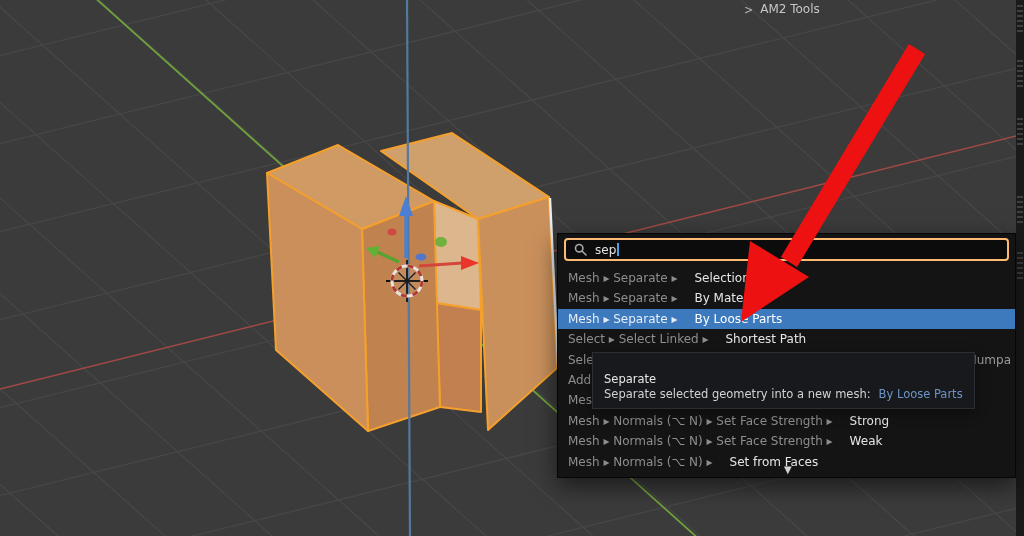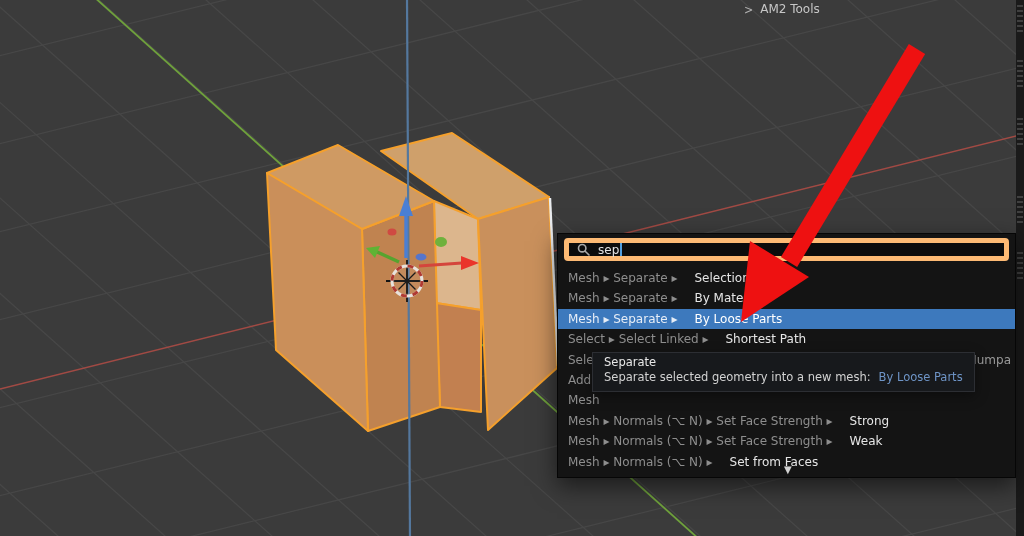--- a/index.html
+++ b/index.html
@@ -27,21 +27,21 @@
     opacity:.55;
   }
   
   #popup{
     position:absolute;left:557px;top:233px;width:459px;height:245px;
     background:#141414;border:1px solid #060606;box-sizing:border-box;
     z-index:10;box-shadow:0 8px 22px rgba(0,0,0,.55);
   }
   #search-field{
     position:absolute;left:6px;top:4px;right:6px;height:23px;
-    background:#0c0c0c;border:5px solid #fdba74;border-radius:4px;
+    background:#0c0c0c;border:2px solid #fdba74;border-radius:4px;
     display:flex;align-items:center;box-sizing:border-box;padding:0 8px;
   }
   #search-field .query{color:#e2e2e2;font-size:12px;margin-left:8px;}
   #search-field .caret{width:2px;height:13px;background:#519fe0;margin-left:1px;}
   #rows{position:absolute;left:0;top:34px;right:0;}
   .row{
     height:20.4px;line-height:20.4px;font-size:12px;
     padding:0 4px 0 10px;display:flex;align-items:center;
     white-space:nowrap;overflow:hidden;cursor:default;gap:11px;
   }
@@ -51,21 +51,21 @@
   .row.hl{background:#3d79bd;}
   .row.hl .path{color:#e6edf7;}
   .row.hl .label{color:#ffffff;}
   #more-indicator{
     position:absolute;left:226px;top:230px;font-size:10px;color:#d2d2d2;z-index:11;
   }
   
   #tooltip{
     position:absolute;left:592px;top:352px;z-index:20;
     background:#17191c;border:1px solid #2c2e33;
-    padding:2px 11px 7px 11px;font-size:11.5px;line-height:14.5px;
+    padding:19px 11px 7px 11px;font-size:11.5px;line-height:14.5px;
     box-shadow:0 4px 12px rgba(0,0,0,.4);white-space:nowrap;
   }
   #tooltip .t-title{color:#e8e8e8;}
   #tooltip .t-desc{color:#d2d2d2;text-align:center;}
   #tooltip .t-value{color:#6e94c6;margin-left:8px;}
   #tooltip .t-short{color:#c9c9c9;margin-top:1px;}
   
   #arrow-layer{position:absolute;left:0;top:0;z-index:30;pointer-events:none;}
 </style>
 </head>

